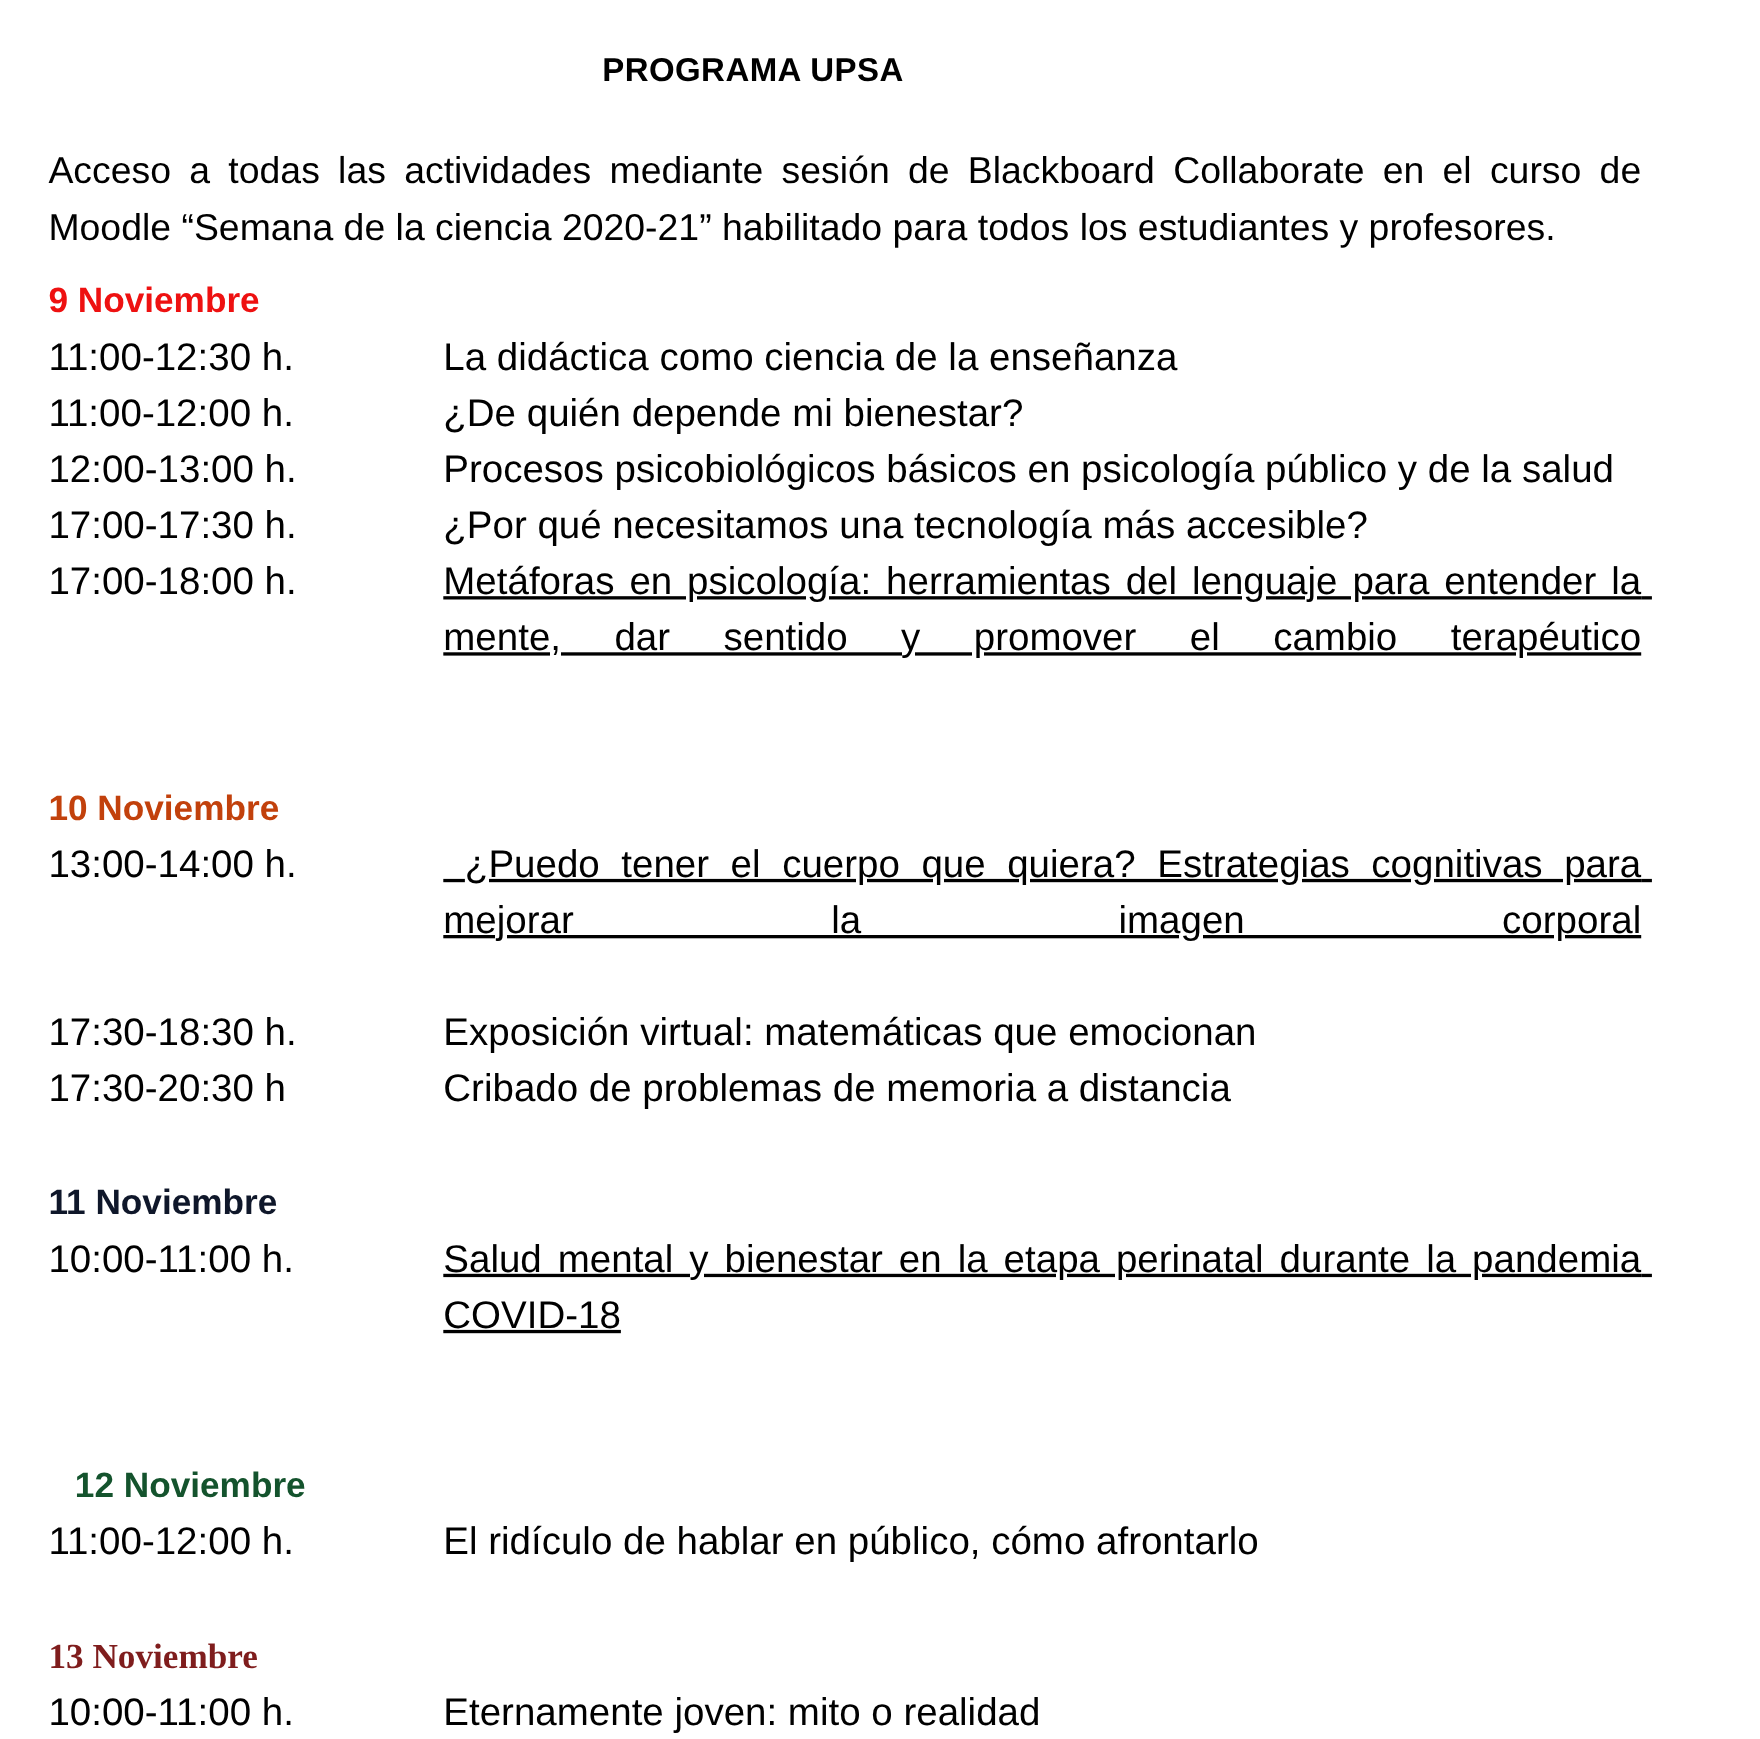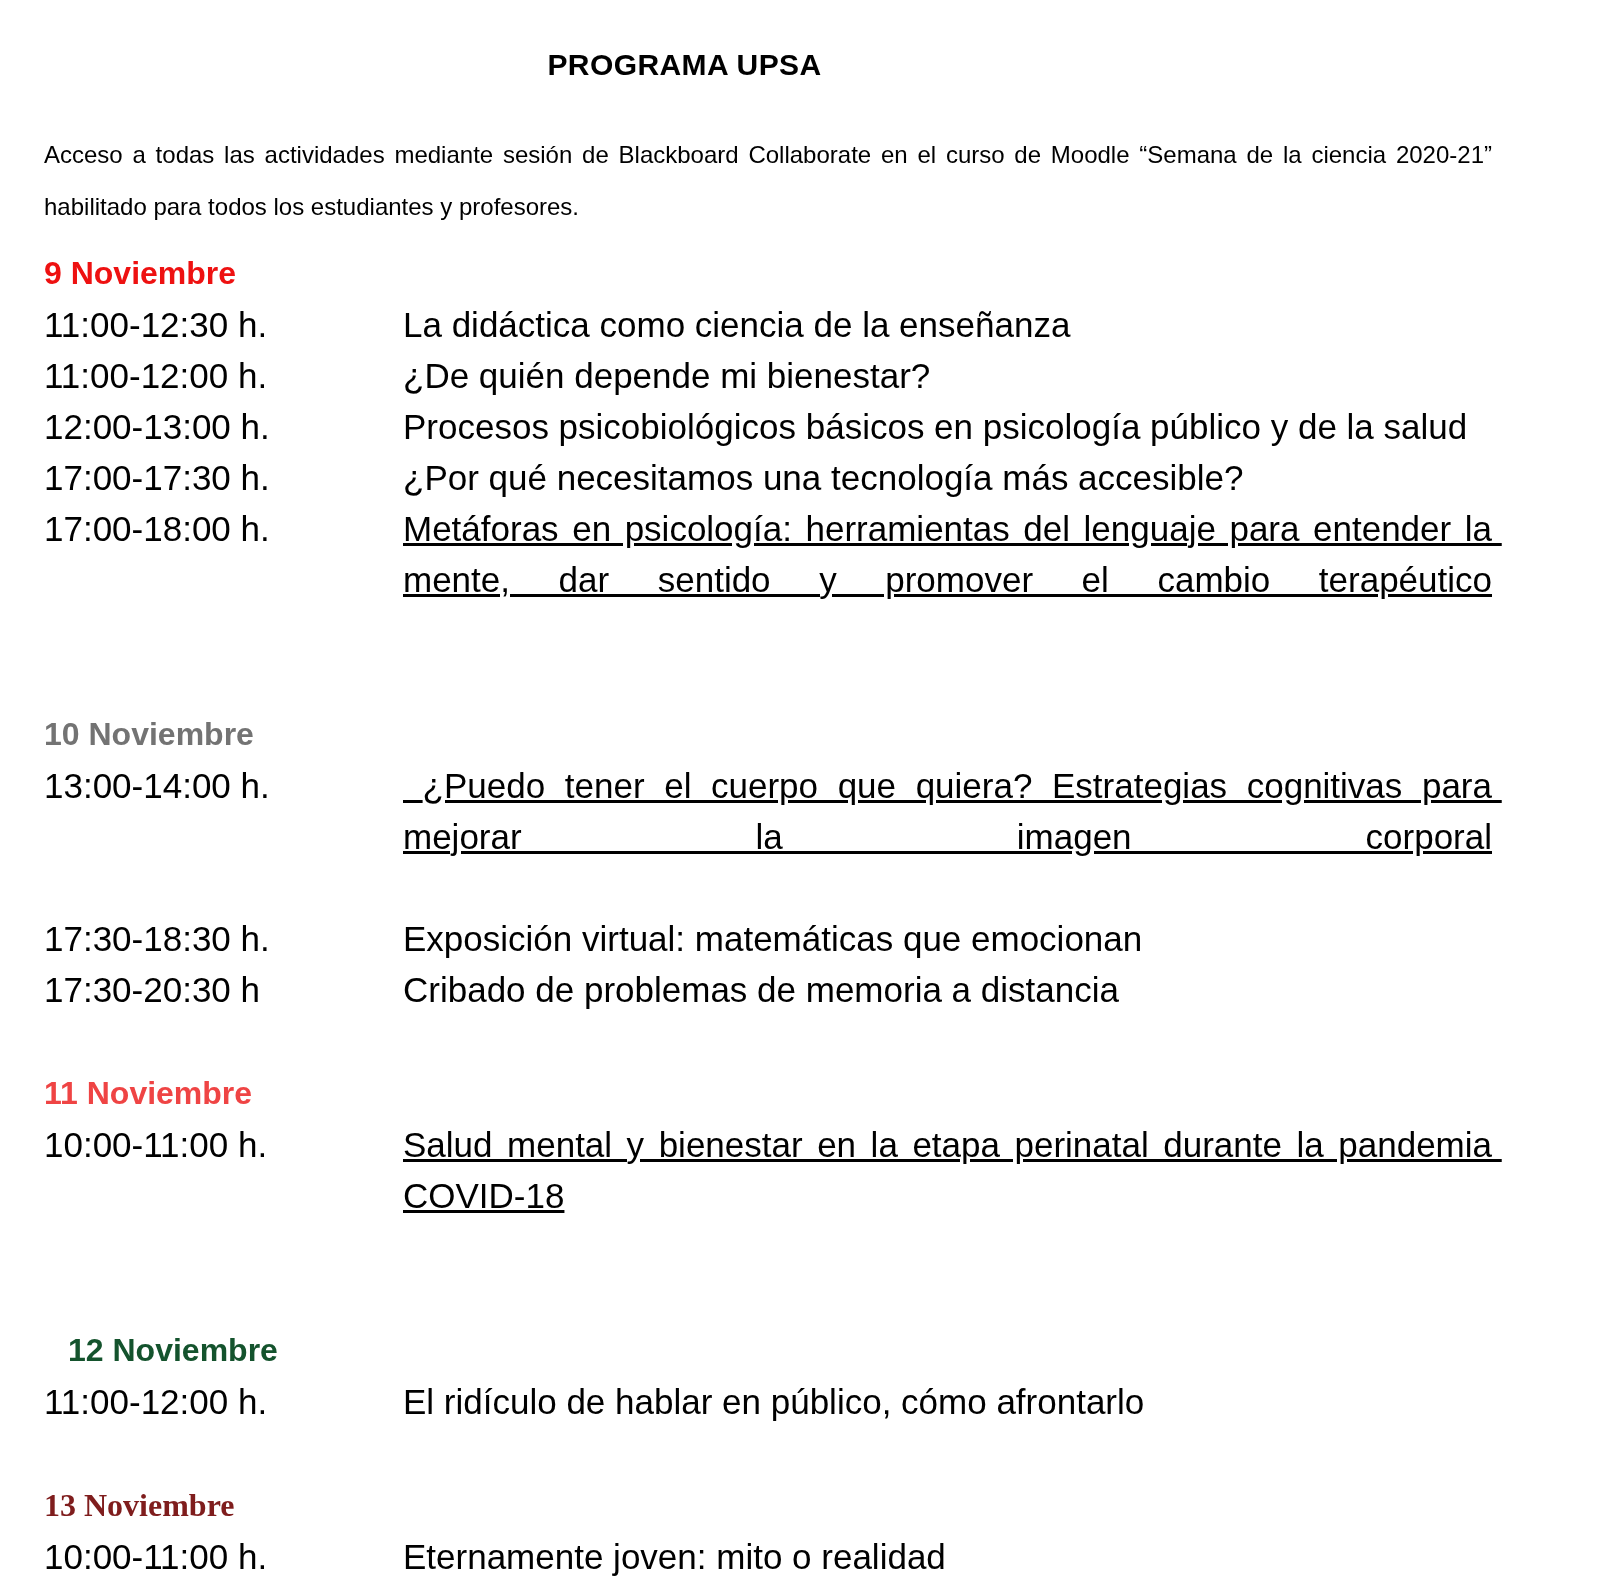--- a/index.html
+++ b/index.html
@@ -36,21 +36,21 @@
     
     margin-left: -44px;
     margin-right: -110px;
   }
 
   
   .intro {
     margin: 0;
     padding-top: 46px;
     width: 1448px;
-    font-size: 24px;
+    font-size: 34px;
     line-height: 52px;
     text-align: justify;
     text-justify: inter-word;
     hyphens: none;
   }
 
   
   .day-section {
     margin-top: 20px;
   }
@@ -133,40 +133,40 @@
       <div class="entry-title">¿Por qué necesitamos una tecnología más accesible?</div>
     </div>
 
     <div class="entry">
       <div class="entry-time">17:00-18:00 h.</div>
       <div class="entry-title justified">Metáforas en psicología: herramientas del lenguaje para entender la mente, dar sentido y promover el cambio terapéutico</div>
     </div>
   </section>
 
   <section class="day-section gap-lg">
-    <div class="day-heading" style="color: #737373;">10 Noviembre</div>
+    <div class="day-heading" style="color: #c2410c;">10 Noviembre</div>
 
     <div class="entry">
       <div class="entry-time">13:00-14:00 h.</div>
       <div class="entry-title justified"> ¿Puedo tener el cuerpo que quiera? Estrategias cognitivas para mejorar la imagen corporal</div>
     </div>
 
     <div class="entry">
       <div class="entry-time">17:30-18:30 h.</div>
       <div class="entry-title">Exposición virtual: matemáticas que emocionan</div>
     </div>
 
     <div class="entry">
       <div class="entry-time">17:30-20:30 h</div>
       <div class="entry-title">Cribado de problemas de memoria a distancia</div>
     </div>
   </section>
 
   <section class="day-section gap-lg">
-    <div class="day-heading" style="color: #ef4444;">11 Noviembre</div>
+    <div class="day-heading" style="color: #0f172a;">11 Noviembre</div>
 
     <div class="entry">
       <div class="entry-time">10:00-11:00 h.</div>
       <div class="entry-title justified">Salud mental y bienestar en la etapa perinatal durante la pandemia COVID-18</div>
     </div>
   </section>
 
   <section class="day-section gap-lg">
     <div class="day-heading" style="color: #14532d; margin-left: 24px;">12 Noviembre</div>
 

